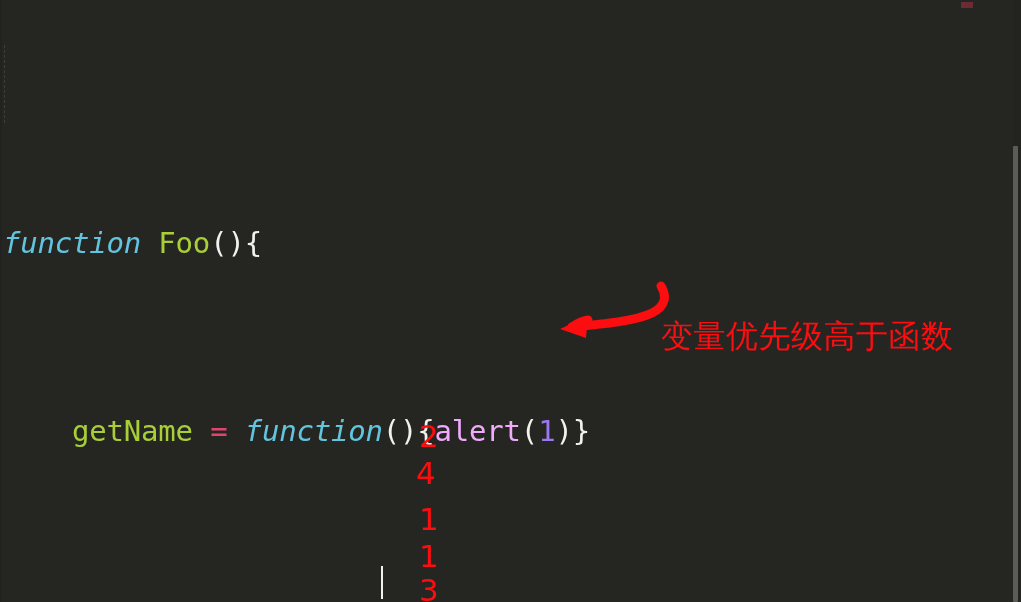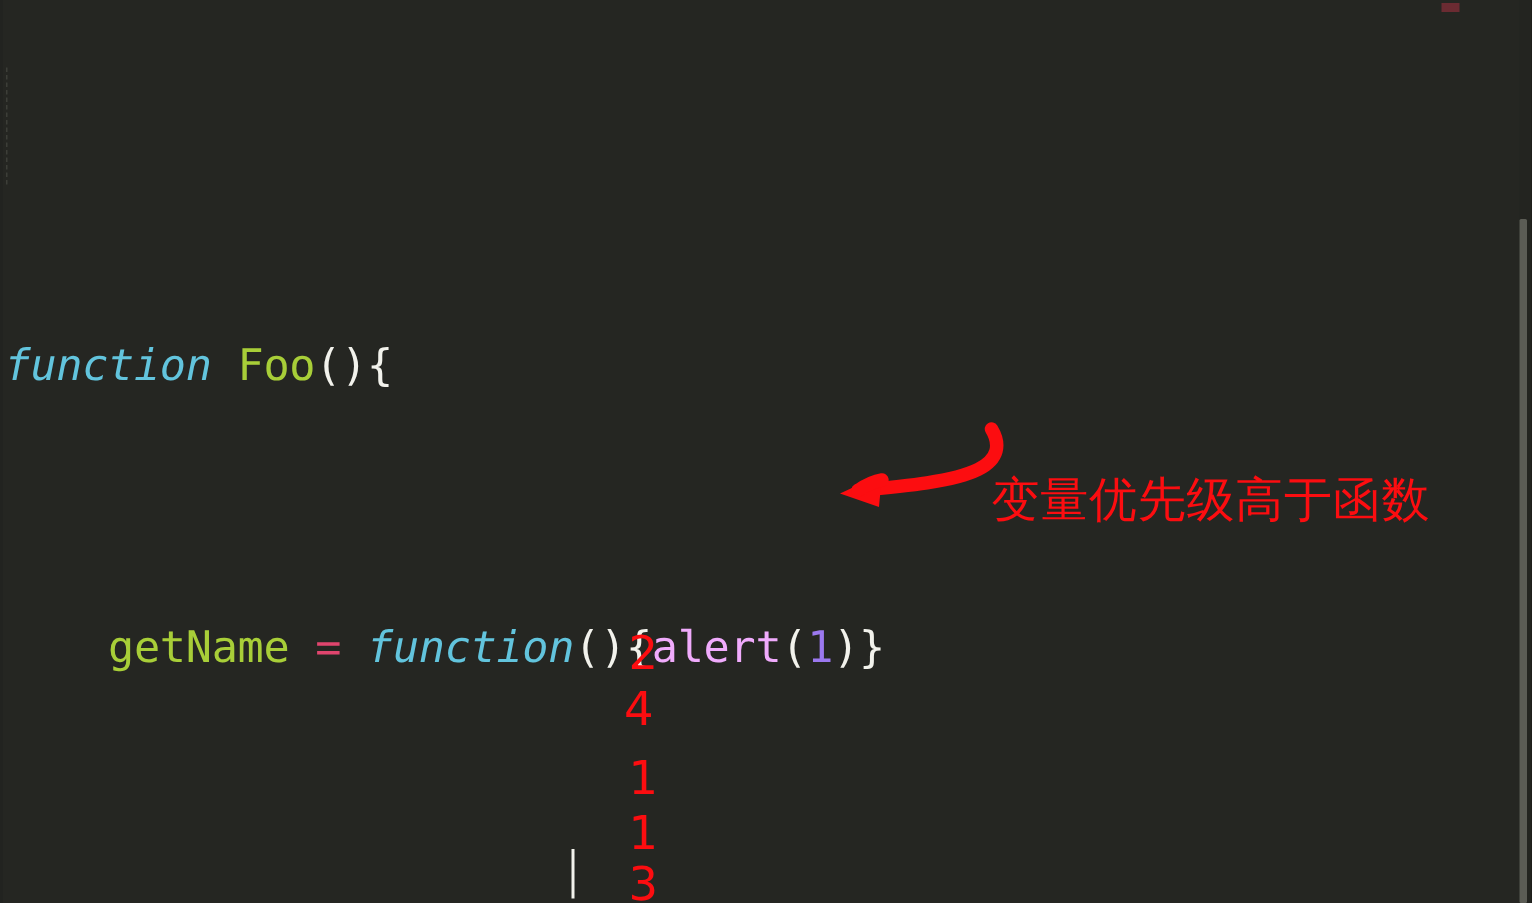--- a/index.html
+++ b/index.html
@@ -63,21 +63,21 @@
     font-family: "DejaVu Sans", "Liberation Sans", sans-serif;
     font-size: 31px;
     line-height: 31px;
     font-weight: 400;
   }
   #anno-text {
     position: absolute;
     left: 661px;
     top: 319px;
     color: #fc0d10;
-    font-family: Liberation Mono, monospace;
+    font-family: Liberation Serif, serif;
     font-size: 32px;
     line-height: 34px;
     letter-spacing: 0.5px;
     font-weight: 400;
     white-space: nowrap;
   }
   #anno-arrow {
     position: absolute;
     left: 548px;
     top: 280px;

